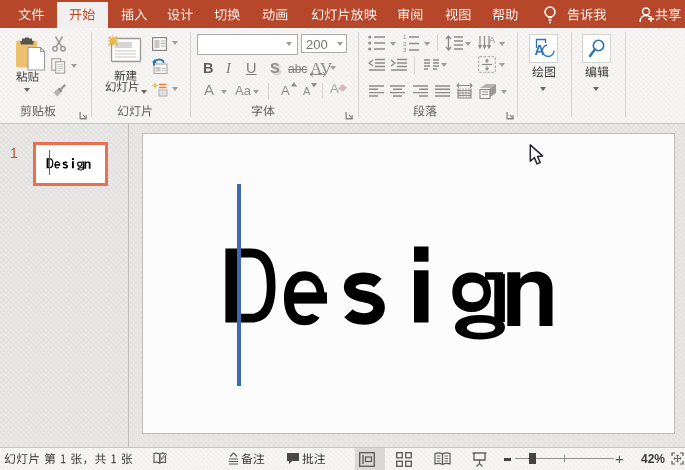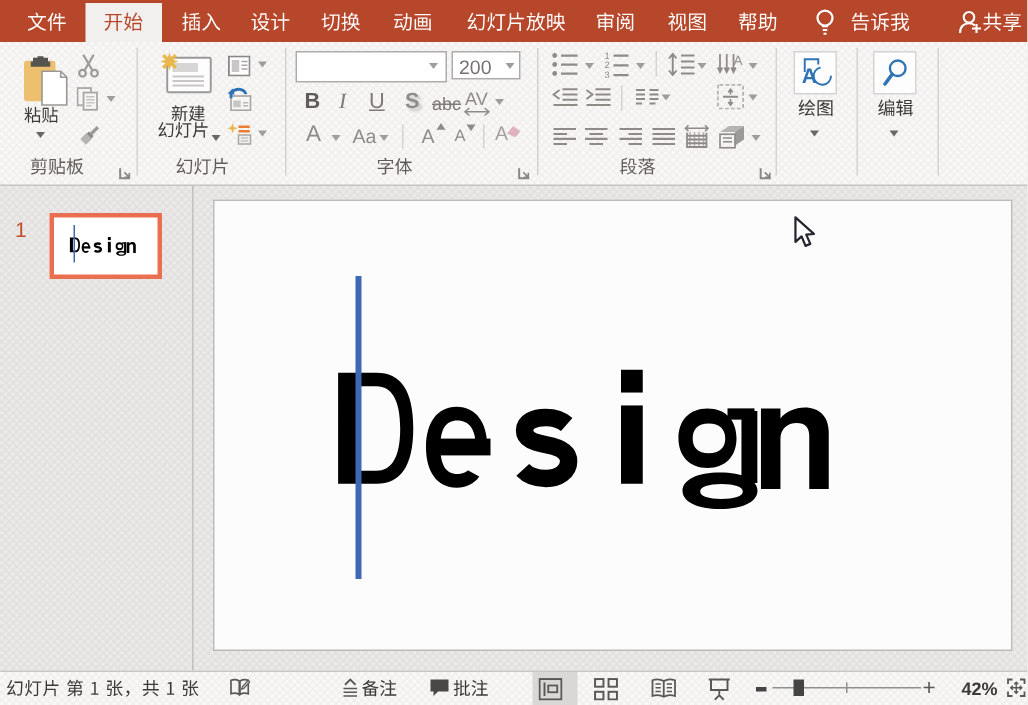--- a/index.html
+++ b/index.html
@@ -137,21 +137,21 @@
 
   <div class="abs" style="left:197px;top:6px;width:99px;height:19px;background:#fff;border:1px solid #ACABA9;"></div>
   <div class="abs" style="left:301px;top:6px;width:46px;height:19px;background:#fff;border:1px solid #ACABA9;font-size:13px;color:#767370;line-height:19px;padding-left:4px;box-sizing:border-box;">200</div>
   <div class="ddl" style="left:286px;top:14px;"></div>
   <div class="ddl" style="left:337px;top:14px;"></div>
   <div class="abs" style="left:203px;top:32px;font-size:14.5px;font-weight:bold;color:#5f5c59;">B</div>
   <div class="abs" style="left:226px;top:32px;font-size:14.5px;font-style:italic;color:#7e7b78;font-family:'Liberation Serif',serif;">I</div>
   <div class="abs" style="left:246px;top:32px;font-size:14.5px;color:#7e7b78;text-decoration:underline;">U</div>
   <div class="abs" style="left:270px;top:32px;font-size:14.5px;font-weight:bold;color:#8e8b88;text-shadow:2px 2px 2px #c8c6c4;">S</div>
   <div class="abs" style="left:288px;top:34px;font-size:12px;color:#7e7b78;text-decoration:line-through;text-align:center;">abc</div>
-  <div class="abs" style="left:310px;top:31px;font-size:12px;color:#8e8b88;">AV</div>
+  <div class="abs" style="left:310px;top:31px;font-size:17px;color:#8e8b88;font-family:Liberation Serif, serif;">AV</div>
   <svg class="abs" style="left:309px;top:43px;" width="18" height="7" viewBox="0 0 18 7">
       <path d="M1 3.5 L17 3.5 M4 1 L1 3.5 L4 6 M14 1 L17 3.5 L14 6" fill="none" stroke="#8e8b88" stroke-width="1"></path>
     </svg>
   <div class="ddl" style="left:330px;top:38px;"></div>
   <div class="abs" style="left:204px;top:53px;font-size:15px;color:#8e8b88;">A</div>
   <div class="ddl" style="left:221px;top:62px;"></div>
   <div class="abs" style="left:235px;top:55px;font-size:13px;color:#8e8b88;">Aa</div>
   <div class="ddl" style="left:253px;top:62px;"></div>
   <div class="abs" style="left:268px;top:55px;width:1px;height:16px;background:#D5D3D1;"></div>
   <div class="abs" style="left:281px;top:55px;font-size:13px;color:#8e8b88;">A</div>

